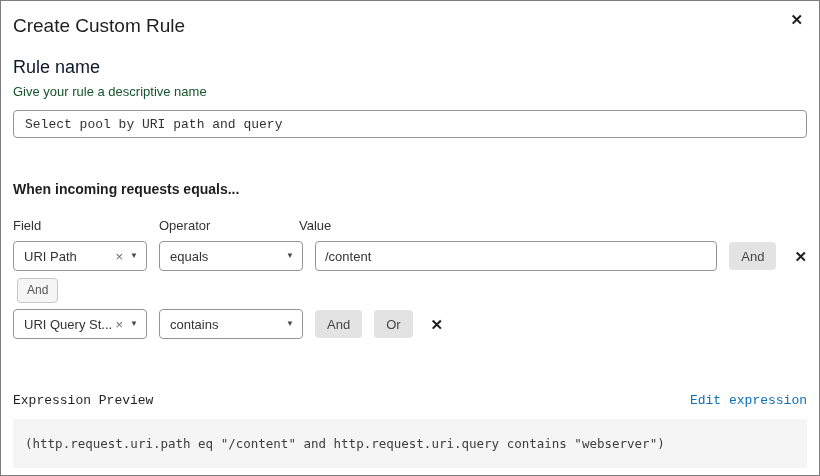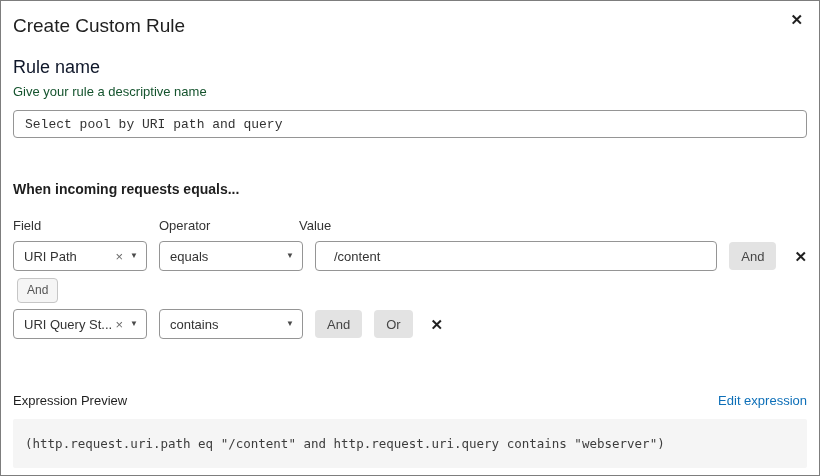--- a/index.html
+++ b/index.html
@@ -108,21 +108,21 @@
     color: #4a4a4a;
     font-size: 8px;
     line-height: 1;
   }
 
   .value-input {
     flex: 1;
     height: 30px;
     border: 1px solid #959595;
     border-radius: 4px;
-    padding: 0 18px;
+    padding: 0 9px;
     font-size: 13px;
     color: #333;
     font-family: inherit;
     outline: none;
     background: #fff;
     min-width: 0;
   }
 
   .conn-btn {
     height: 28px;
@@ -157,20 +157,21 @@
     font-size: 12px;
     color: #555;
     line-height: 1.1;
   }
 
   .expr-header {
     display: flex;
     justify-content: space-between;
     align-items: baseline;
     margin-top: 54px;
+    font-family: Liberation Mono, monospace;
   }
   .expr-label { font-size: 13px; color: #1f1f1f; }
   .expr-link {
     font-size: 13px;
     color: #0d6fb8;
     text-decoration: none;
     cursor: pointer;
   }
 
   .code-block {

